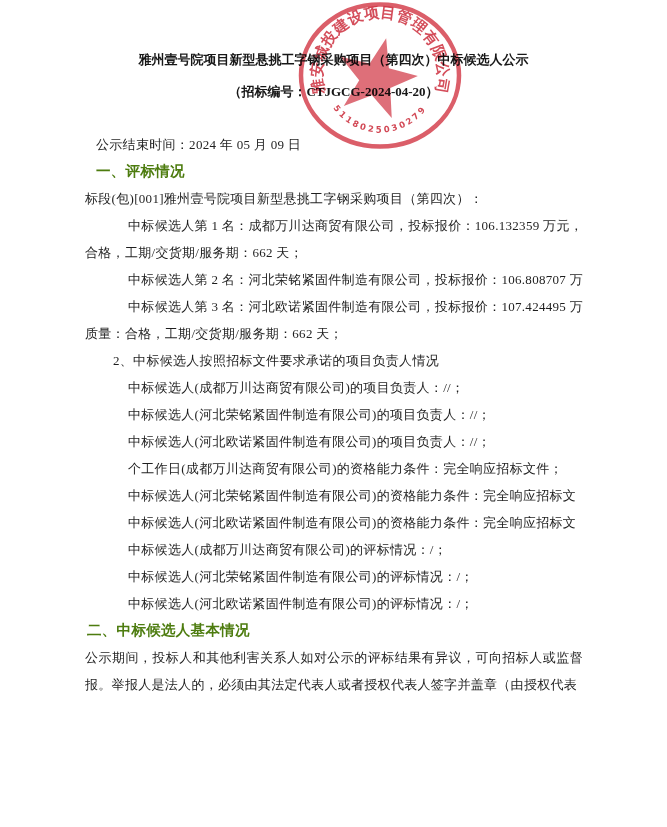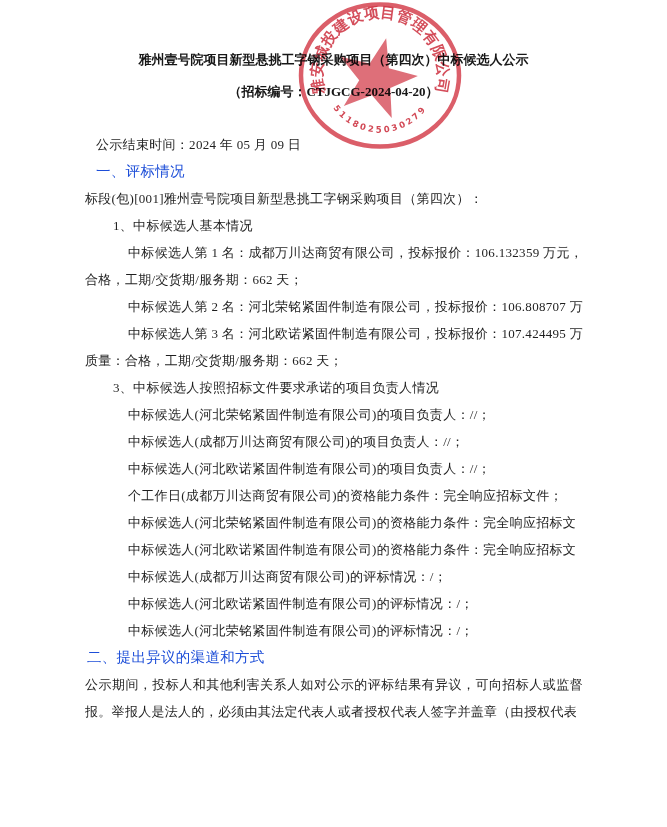--- a/index.html
+++ b/index.html
@@ -17,21 +17,21 @@
     line-height:32px;color:#171717;
   }
   .content{
     position:absolute;top:131px;left:85px;width:498px;
     font-size:13px;
   }
   .line{
     display:block;height:27px;line-height:27px;overflow:hidden;
     letter-spacing:0.3px;
   }
-  .heading{font-weight:normal;font-size:14.5px;color:#1d4ed8;}
+  .heading{font-weight:bold;font-size:14.5px;color:#4d7c0f;}
   .ind2{text-indent:2px;}
   .ind11{text-indent:11px;}
   .ind28{text-indent:28px;}
   .ind35{text-indent:35px;}
   .ind43{text-indent:43px;}
   .just{text-align:justify;text-align-last:justify;}
   
   .seal{
     position:absolute;left:296px;top:0px;width:166px;height:150px;
     mix-blend-mode:multiply;opacity:0.92;pointer-events:none;
@@ -51,41 +51,40 @@
   <div class="title-block">
     <div class="t1">雅州壹号院项目新型悬挑工字钢采购项目（第四次）中标候选人公示</div>
     <div class="t2">（招标编号：CTJGCG-2024-04-20）</div>
   </div>
 
   <div class="content">
     <span class="line ind11">公示结束时间：2024 年 05 月 09 日</span>
     <span class="line ind11 heading">一、评标情况</span>
     <span class="line">标段(包)[001]雅州壹号院项目新型悬挑工字钢采购项目（第四次）：</span>
 
-    <span class="line ind28">1、中标候选人基本情况</span>
     <span class="line ind43 just">中标候选人第 1 名：成都万川达商贸有限公司，投标报价：106.132359 万元，质量：</span>
     <span class="line">合格，工期/交货期/服务期：662 天；</span>
     <span class="line ind43 just">中标候选人第 2 名：河北荣铭紧固件制造有限公司，投标报价：106.808707 万元，</span>
     <span class="line ind43 just">中标候选人第 3 名：河北欧诺紧固件制造有限公司，投标报价：107.424495 万元，</span>
     <span class="line">质量：合格，工期/交货期/服务期：662 天；</span>
 
-    <span class="line ind28">3、中标候选人按照招标文件要求承诺的项目负责人情况</span>
+    <span class="line ind28">2、中标候选人按照招标文件要求承诺的项目负责人情况</span>
+    <span class="line ind43">中标候选人(成都万川达商贸有限公司)的项目负责人：//；</span>
     <span class="line ind43">中标候选人(河北荣铭紧固件制造有限公司)的项目负责人：//；</span>
-    <span class="line ind43">中标候选人(成都万川达商贸有限公司)的项目负责人：//；</span>
     <span class="line ind43">中标候选人(河北欧诺紧固件制造有限公司)的项目负责人：//；</span>
 
     <span class="line ind43">个工作日(成都万川达商贸有限公司)的资格能力条件：完全响应招标文件；</span>
     <span class="line ind43">中标候选人(河北荣铭紧固件制造有限公司)的资格能力条件：完全响应招标文件；</span>
     <span class="line ind43">中标候选人(河北欧诺紧固件制造有限公司)的资格能力条件：完全响应招标文件；</span>
 
     <span class="line ind43">中标候选人(成都万川达商贸有限公司)的评标情况：/；</span>
+    <span class="line ind43">中标候选人(河北荣铭紧固件制造有限公司)的评标情况：/；</span>
     <span class="line ind43">中标候选人(河北欧诺紧固件制造有限公司)的评标情况：/；</span>
-    <span class="line ind43">中标候选人(河北荣铭紧固件制造有限公司)的评标情况：/；</span>
 
-    <span class="line ind2 heading">二、提出异议的渠道和方式</span>
+    <span class="line ind2 heading">二、中标候选人基本情况</span>
     <span class="line just">公示期间，投标人和其他利害关系人如对公示的评标结果有异议，可向招标人或监督部门举</span>
     <span class="line">报。举报人是法人的，必须由其法定代表人或者授权代表人签字并盖章（由授权代表人签字</span>
   </div>
 
   <svg class="seal" viewBox="0 0 166 150" xmlns="http://www.w3.org/2000/svg">
     <defs>
       <path id="sealArcTop" d="M 29.5 95.3 A 58 58 0 1 1 138.5 95.3" fill="none"></path>
       <path id="sealArcBottom" d="M 34.6 104 A 57 57 0 0 0 133.4 104" fill="none"></path>
     </defs>
     <ellipse class="ring" cx="84" cy="75.5" rx="79" ry="71"></ellipse>

